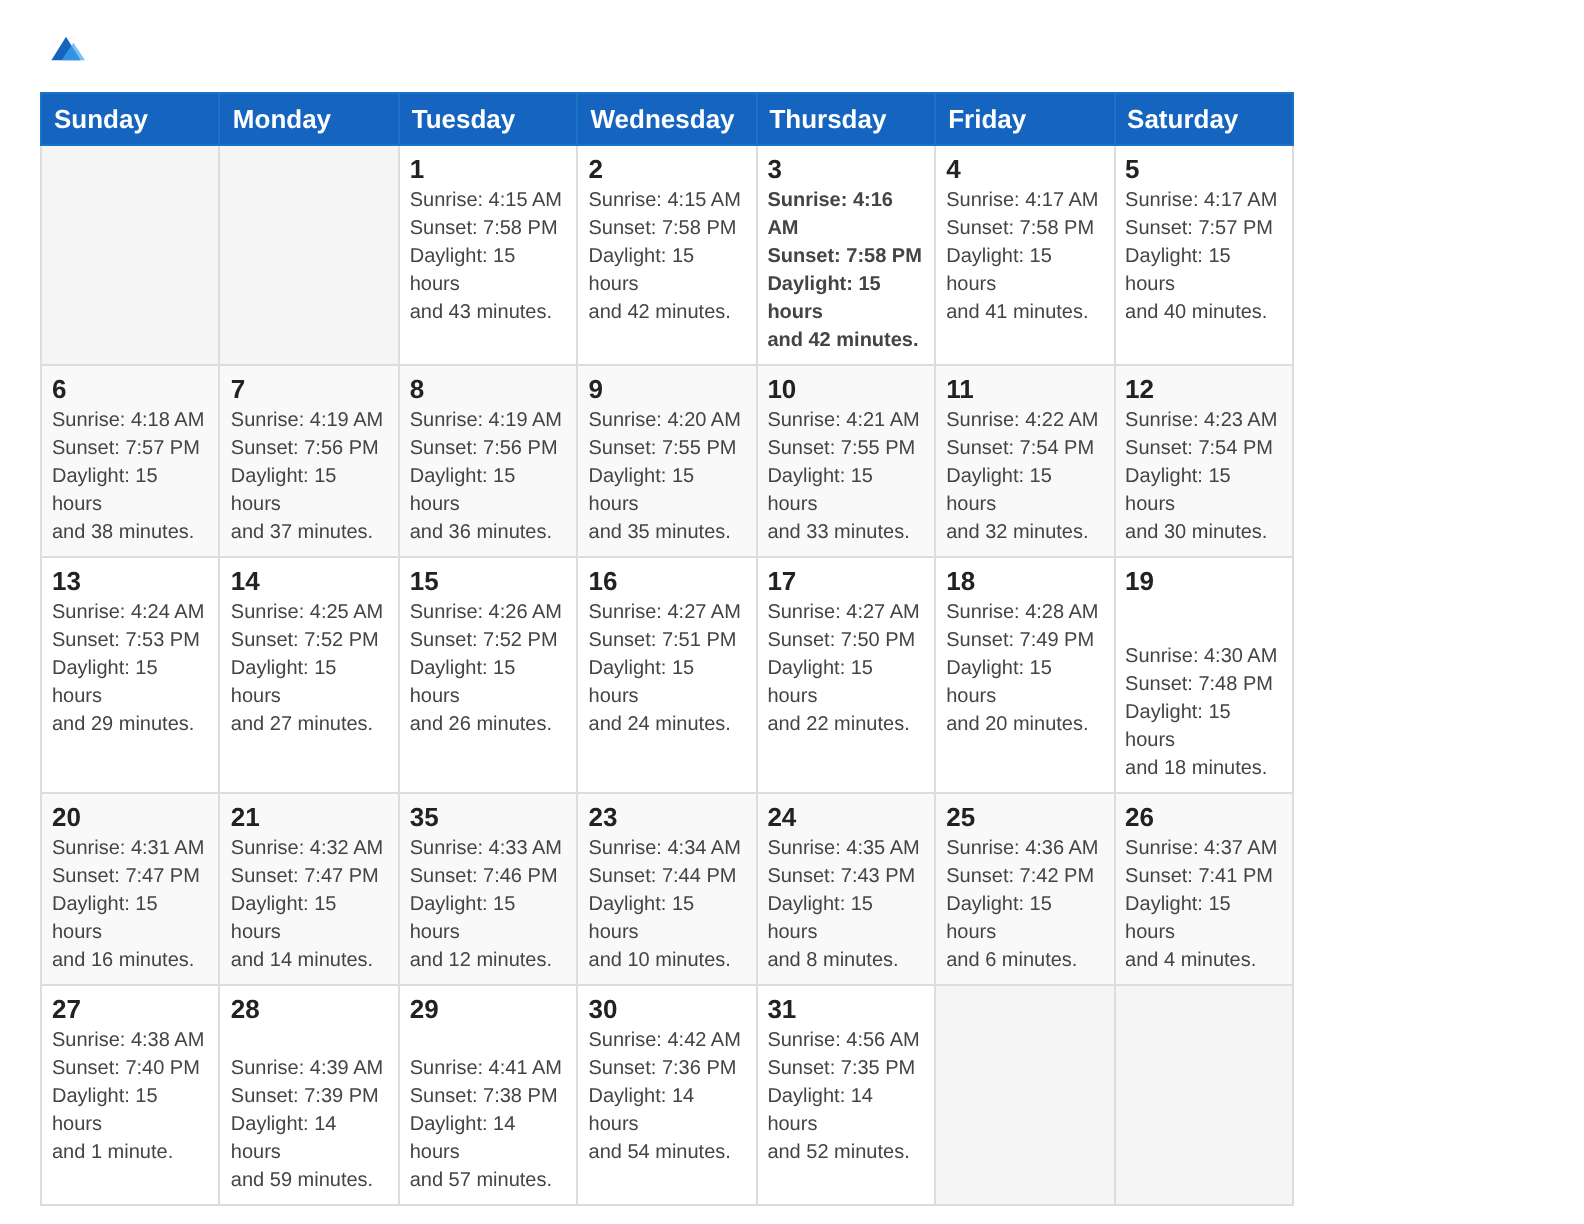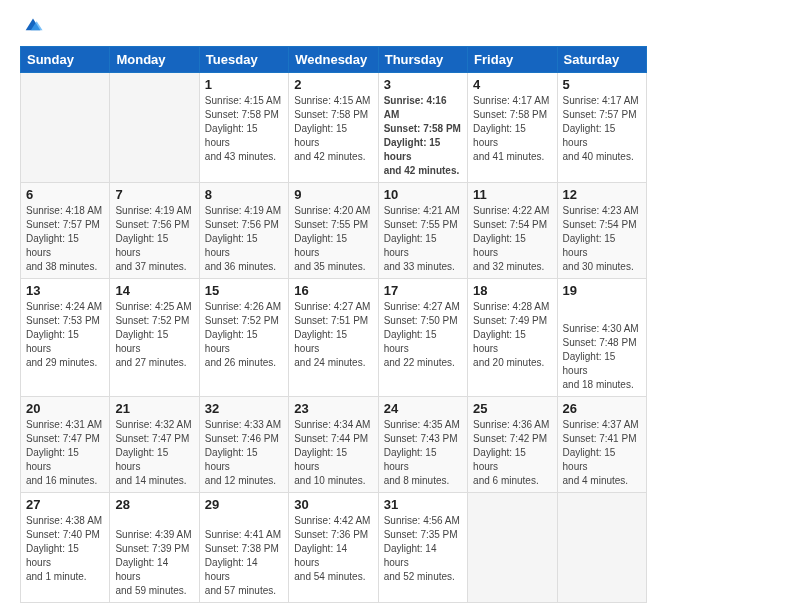--- a/index.html
+++ b/index.html
@@ -290,21 +290,21 @@
 and 16 minutes.</div>
           </td>
           <td>
             <span class="day-num">21</span>
             <div class="day-text" style="white-space: pre-line;">Sunrise: 4:32 AM
 Sunset: 7:47 PM
 Daylight: 15 hours
 and 14 minutes.</div>
           </td>
           <td>
-            <span class="day-num">32</span>
+            <span class="day-num">35</span>
             <div class="day-text" style="white-space: pre-line;">Sunrise: 4:33 AM
 Sunset: 7:46 PM
 Daylight: 15 hours
 and 12 minutes.</div>
           </td>
           <td>
             <span class="day-num">23</span>
             <div class="day-text" style="white-space: pre-line;">Sunrise: 4:34 AM
 Sunset: 7:44 PM
 Daylight: 15 hours

